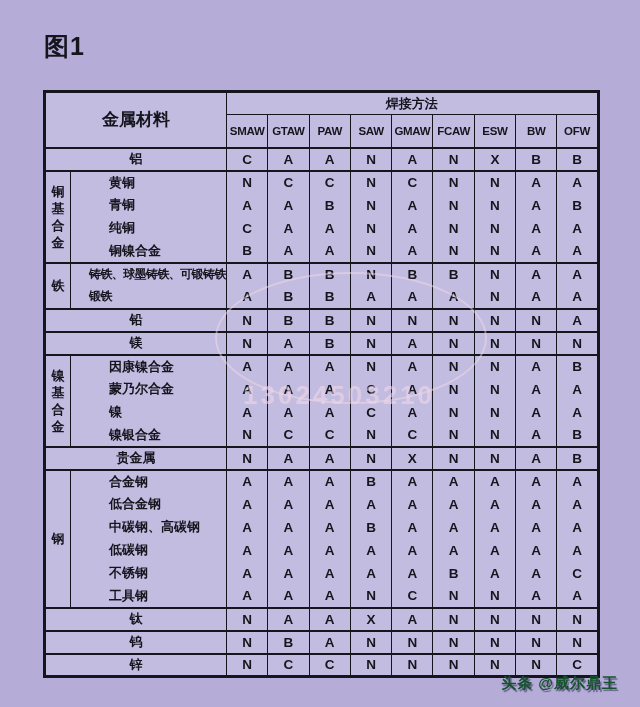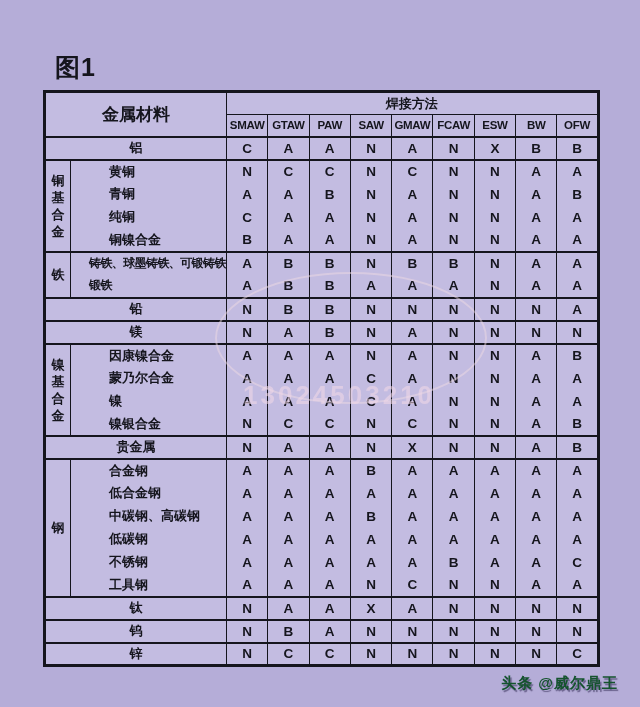--- a/index.html
+++ b/index.html
@@ -8,28 +8,27 @@
   body {
     width: 640px; height: 707px;
     background: #b5add8;
     font-family: "Liberation Sans", "DejaVu Sans", sans-serif;
     color: #15151d;
     position: relative;
     overflow: hidden;
   }
   .title-bar {
     position: absolute;
-    left: 55px; top: 30px;
+    left: 44px; top: 30px;
     display: flex;
     align-items: baseline;
     font-weight: bold;
     font-size: 25px;
     letter-spacing: 1px;
     white-space: nowrap;
-    margin-top: 21px;
   }
   .title-main { margin-left: 44px; }
 
   .tbl-wrap {
     position: absolute;
     left: 43px; top: 90px;
   }
   table {
     border-collapse: collapse;
     table-layout: fixed;
@@ -41,21 +40,21 @@
   col.c-mat   { width: 156px; }
   col.c-val   { width: 41.3px; }
   th, td {
     border-left: 1.5px solid #15151d;
     border-right: 1.5px solid #15151d;
     padding: 0;
     vertical-align: middle;
     font-weight: bold;
   }
   tr.h1 { height: 23px; }
-  tr.h2 { height: 22px; }
+  tr.h2 { height: 33px; }
   tbody tr { height: 23px; }
   tr.st > td { border-top: 2px solid #15151d; }
   th.corner {
     font-size: 17px;
     text-align: center;
   }
   th.wmethods {
     font-size: 13px;
     text-align: center;
     border-bottom: 1.5px solid #15151d;

